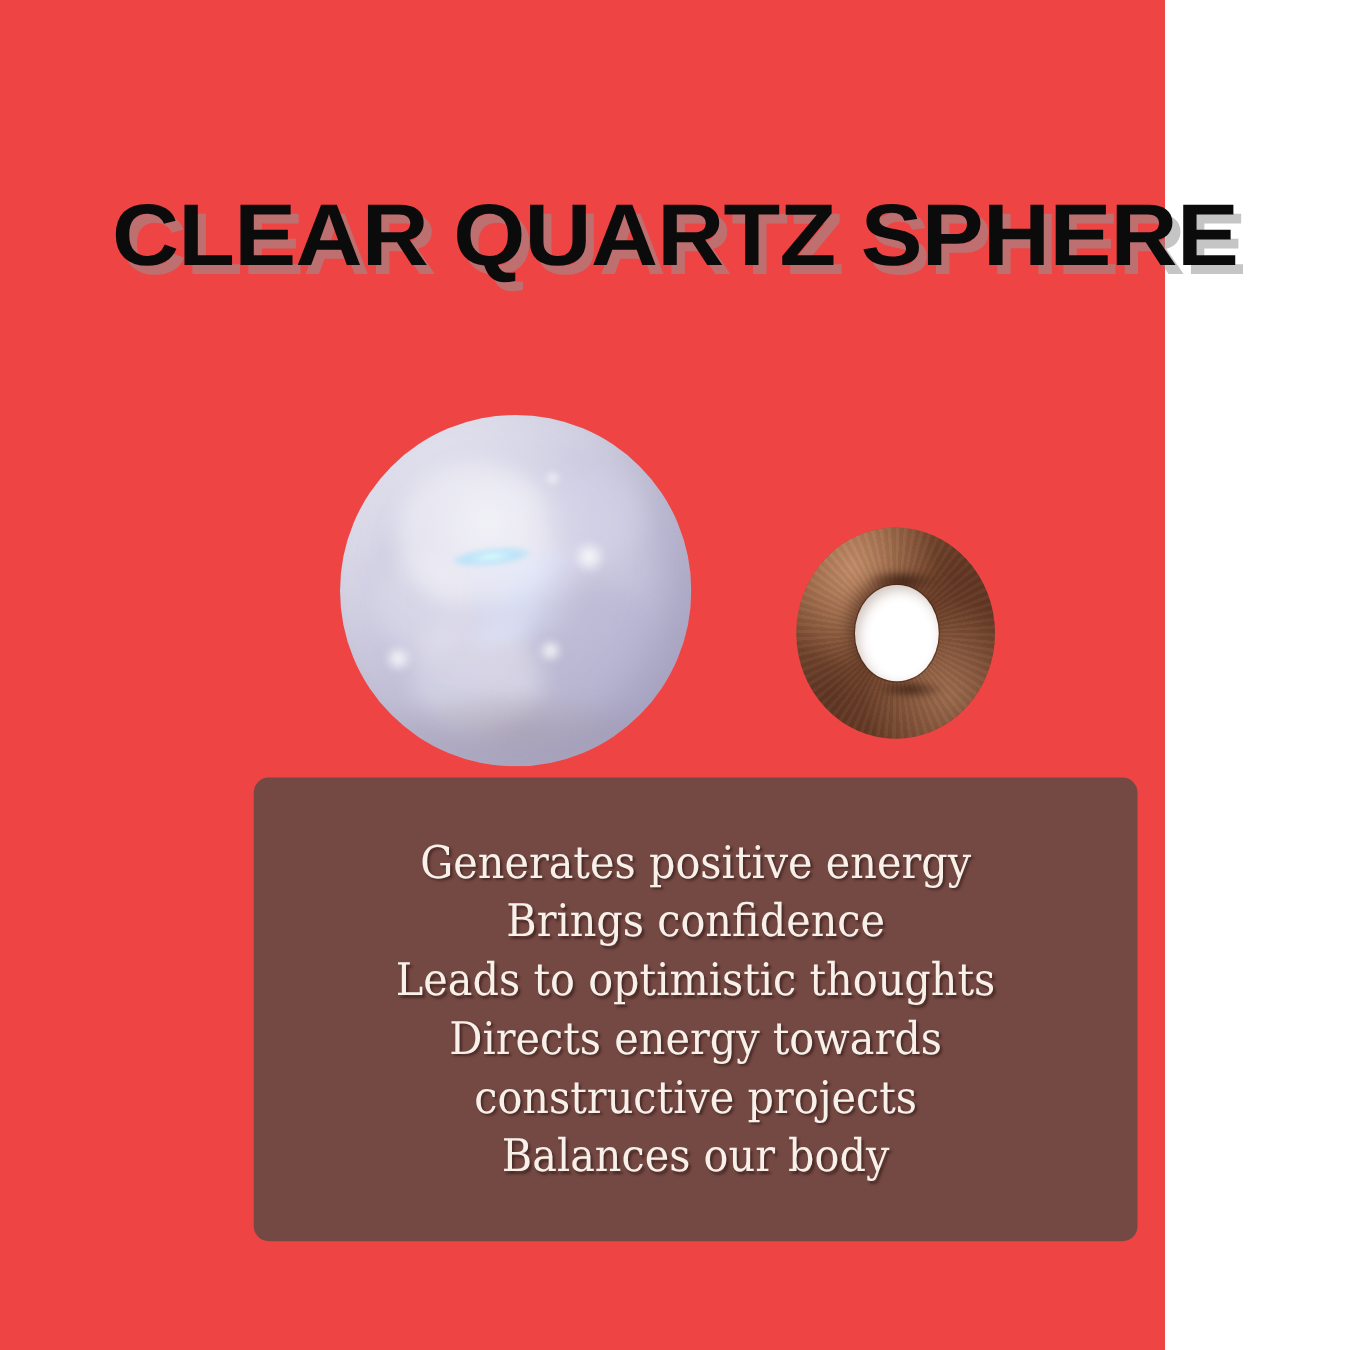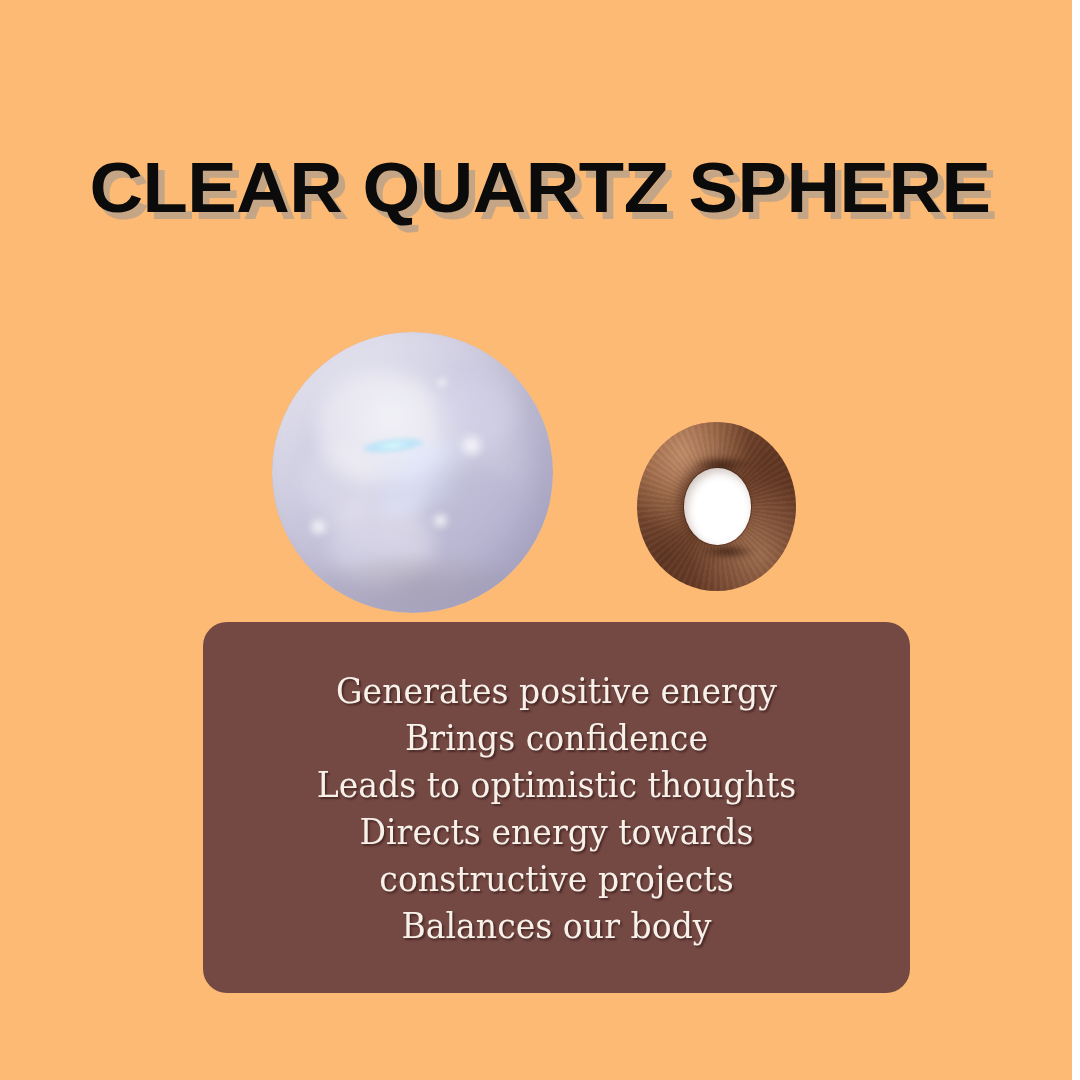--- a/index.html
+++ b/index.html
@@ -9,23 +9,23 @@
     background: #ffffff;
   }
   body {
     width: 1080px;
     height: 1080px;
     overflow: hidden;
     font-family: "Liberation Sans", sans-serif;
   }
   #canvas {
     position: relative;
-    width: 1072px;
+    width: 932px;
     height: 1080px;
-    background: #fdba74;
+    background: #ef4444;
   }
 
   
   #title {
     position: absolute;
     left: 0;
     top: 148px;
     width: 1080px;
     text-align: center;
     font-family: "Liberation Sans", "DejaVu Sans", sans-serif;
@@ -171,21 +171,21 @@
   }
 
   
   #panel {
     position: absolute;
     left: 203px;
     top: 622px;
     width: 707px;
     height: 371px;
     background: #744843;
-    border-radius: 24px;
+    border-radius: 12px;
     display: flex;
     align-items: center;
     justify-content: center;
   }
   #benefits {
     width: 100%;
     padding: 0 26px;
     box-sizing: border-box;
     text-align: center;
     font-family: "DejaVu Serif", "Liberation Serif", serif;

